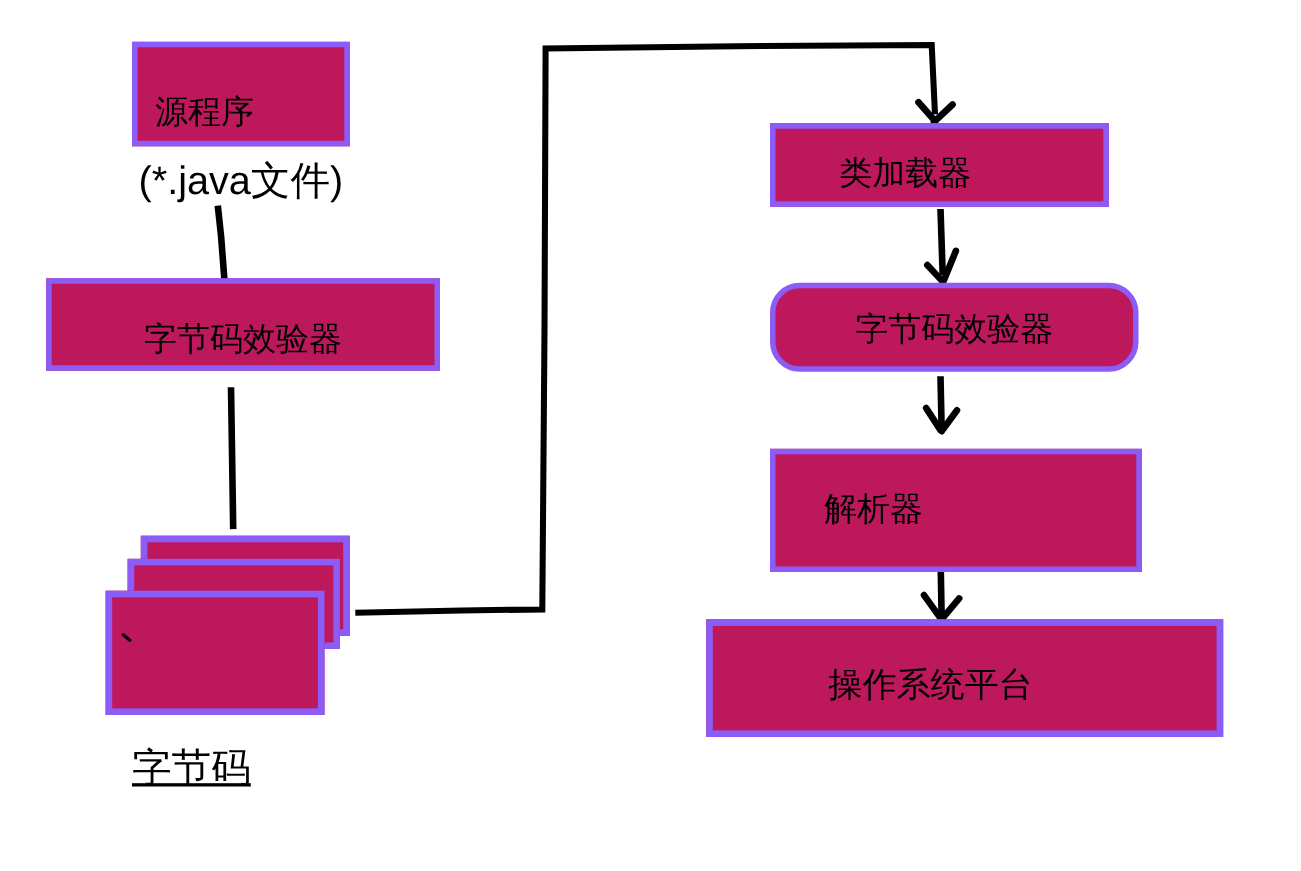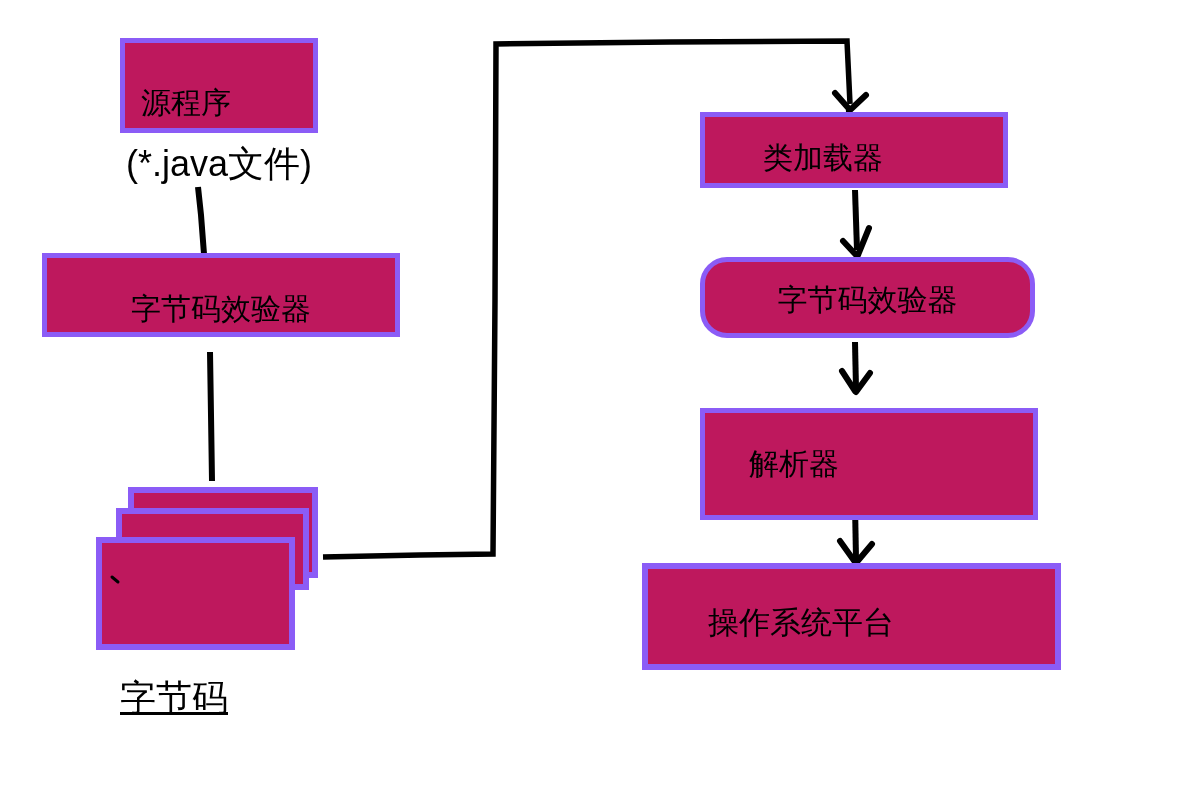--- a/index.html
+++ b/index.html
@@ -45,22 +45,22 @@
   .bc-front { left: 96px;  top: 537px; width: 199px; height: 113px; border-width: 6px; z-index: 4; }
   .lbl-bytecode { left: 120px; top: 674px; text-decoration: underline; }
   .lbl-class    { left: 134px; top: 727px; }
   
   .box-loader   { left: 700px; top: 112px; width: 308px; height: 76px;
                   align-items: flex-end; padding: 0 0 8px 58px; }
   .box-verifier { left: 700px; top: 257px; width: 335px; height: 81px;
                   align-items: center; justify-content: center; padding-top: 6px; border-radius: 27px; }
   .box-parser   { left: 700px; top: 408px; width: 338px; height: 112px;
                   align-items: center; padding-left: 44px; }
-  .box-os       { left: 642px; top: 563px; width: 419px; height: 107px;
-                  border-width: 6px; align-items: center; padding-left: 60px; padding-top: 12px;
+  .box-os       { left: 642px; top: 563px; width: 470px; height: 107px;
+                  border-width: 6px; align-items: center; padding-left: 105px; padding-top: 12px;
                   font-size: 31px; }
 </style>
 </head>
 <body>
 
 <div class="canvas">
 
   <svg class="layer" width="1183" height="792" style="z-index:1">
     <g stroke="#000000" fill="none" stroke-linejoin="miter">
       <path stroke-width="6" d="M 198 187 L 201 215 L 204 254"></path>

